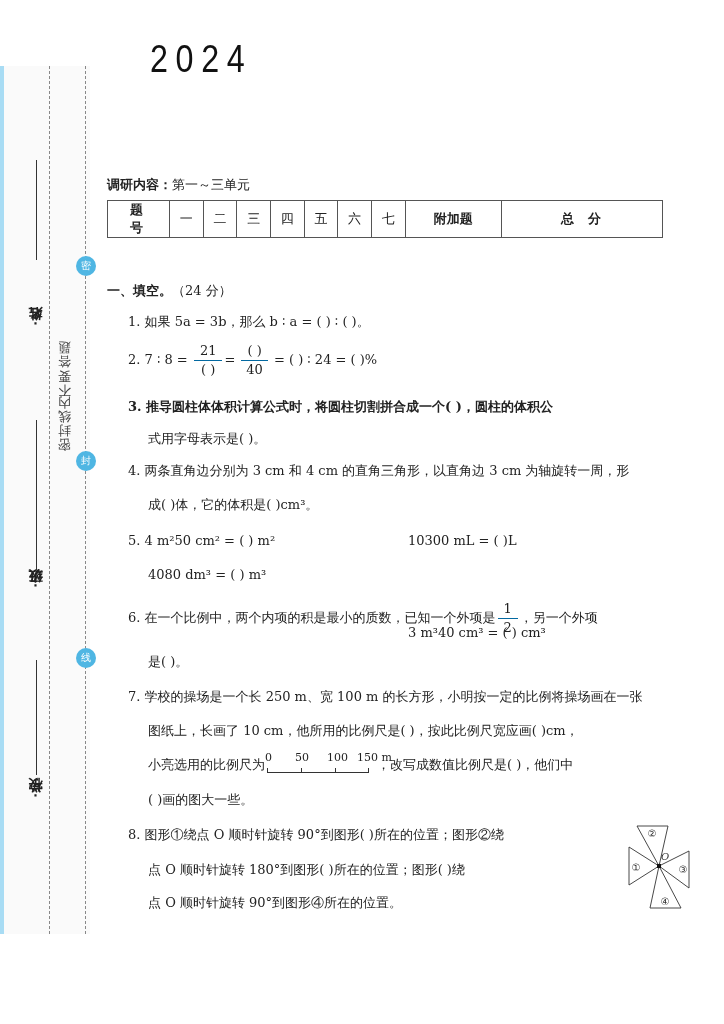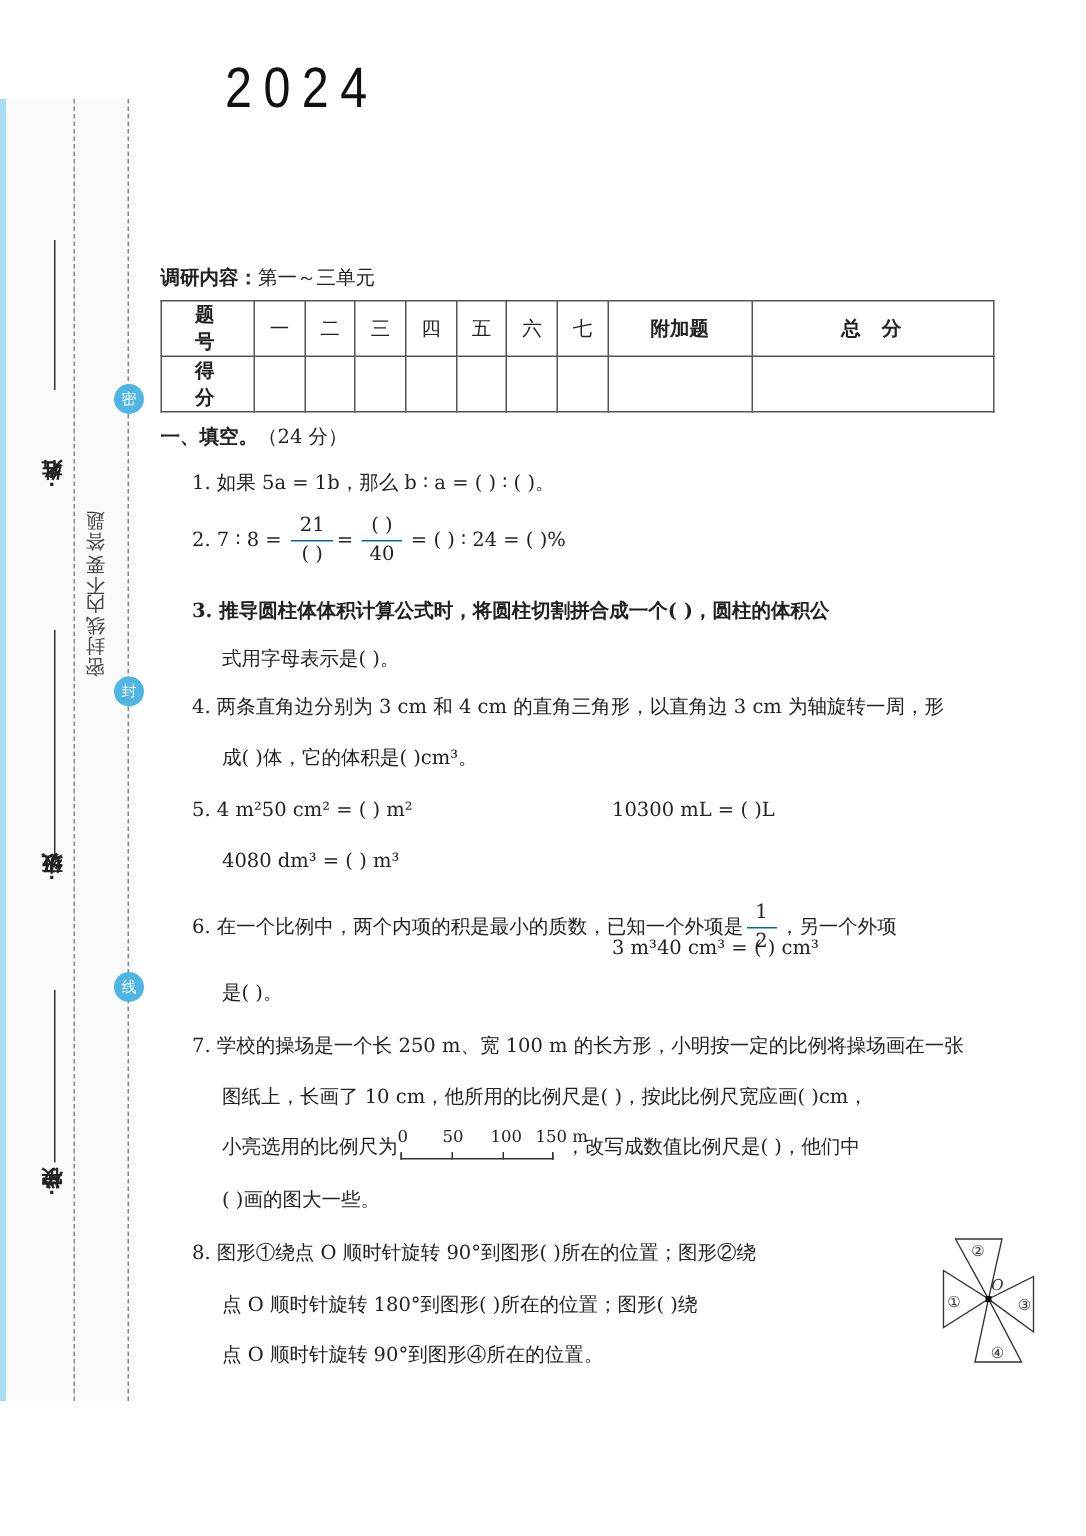--- a/index.html
+++ b/index.html
@@ -76,39 +76,27 @@
     <td>一</td>
     <td>二</td>
     <td>三</td>
     <td>四</td>
     <td>五</td>
     <td>六</td>
     <td>七</td>
     <td class="b">附加题</td>
     <td class="b" style="letter-spacing:14px;padding-left:12px;">总分</td>
   </tr>
-  <tr>
-    <td class="h">得分</td>
-    <td></td>
-    <td></td>
-    <td></td>
-    <td></td>
-    <td></td>
-    <td></td>
-    <td></td>
-    <td></td>
-    <td></td>
-  </tr>
 </tbody>
   </table>
 
 <div class="section"><b>一、填空。</b><span>（24 分）</span></div>
 
 <div class="q" style="left:128px;top:313px;">
-  <span>1.</span> <span>如果 5a = 1b，那么 b ∶ a = (          ) ∶ (          )。</span>
+  <span>1.</span> <span>如果 5a = 3b，那么 b ∶ a = (          ) ∶ (          )。</span>
 </div>
 
 <div class="q" style="left:128px;top:342px;">
   <span>2.</span>
   <span>7 ∶ 8 =</span>
   <span class="frac"><span class="n">21</span><span class="d">(       )</span></span>=
   <span class="frac"><span class="n">(       )</span><span class="d">40</span></span>
   <span>= (          ) ∶ 24 = (          )%</span>
 </div>
 

